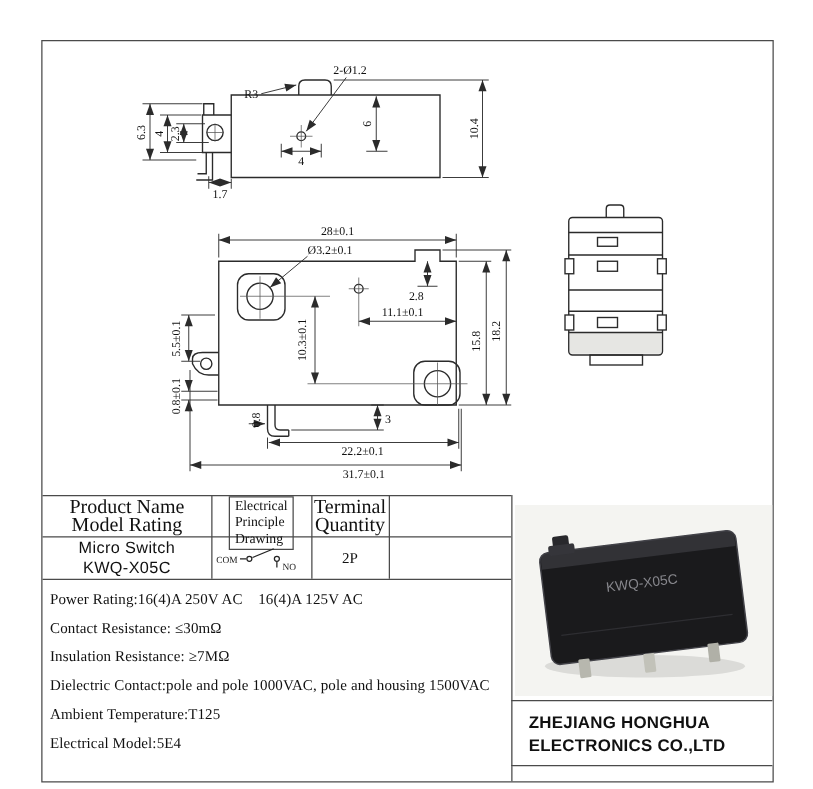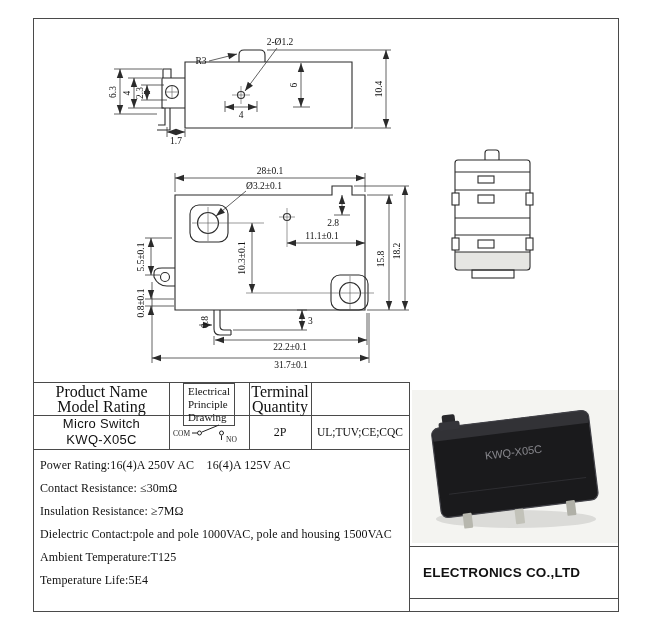--- a/index.html
+++ b/index.html
@@ -1,19 +1,19 @@
 <!DOCTYPE html>
 <html><head>
 <meta charset="utf-8">
 <style>
   * { box-sizing: border-box; margin: 0; padding: 0; }
   html, body { width: 650px; height: 631px; background: #ffffff; overflow: hidden; }
   body { font-family: "Liberation Serif", serif; color: #111; position: relative; }
 
-  .sheet { position: absolute; left: 33px; top: 18px; width: 586px; height: 594px;
+  .sheet { position: absolute; left: 33px; top: 32px; width: 586px; height: 594px;
            border: 1px solid #4a4a4a; background: #fff; }
 
   .drawings { position: absolute; left: 0; top: 0; }
   .drawings text { font-family: "Liberation Serif", serif; }
 
   .hline, .vline { position: absolute; background: #4a4a4a; }
   .hline { height: 1px; }
   .vline { width: 1px; }
 
   .cell { position: absolute; display: flex; flex-direction: column; align-items: center;
@@ -204,31 +204,28 @@
         <circle cx="50.5" cy="17" r="2"></circle>
         <line x1="50.5" y1="19.5" x2="50.5" y2="24"></line>
       </g>
       <text x="2" y="20" font-size="7.5" fill="#222">COM</text>
       <text x="55" y="26" font-size="7.5" fill="#222">NO</text>
     </svg>
   </div>
   <div class="cell val" style="left:215px;top:396px;width:62px;height:34px;">
     <span>2P</span>
   </div>
-  <div class="cell val-safety" style="left:277px;top:396px;width:98px;height:34px;">
-    <span>UL;TUV;CE;CQC</span>
-  </div>
 
   <div class="specs">
     <div class="spec-line">Power Rating:16(4)A 250V AC    16(4)A 125V AC</div>
     <div class="spec-line">Contact Resistance: ≤30mΩ</div>
     <div class="spec-line">Insulation Resistance: ≥7MΩ</div>
     <div class="spec-line">Dielectric Contact:pole and pole 1000VAC, pole and housing 1500VAC</div>
     <div class="spec-line">Ambient Temperature:T125</div>
-    <div class="spec-line">Temperature Life:5E4</div>
+    <div class="spec-line">Electrical Model:5E4</div>
   </div>
 
   <div class="photo">
     <svg width="206" height="153" viewBox="0 0 206 153">
       <rect x="0" y="0" width="206" height="153" fill="#f4f4f1"></rect>
       <ellipse cx="104" cy="129" rx="80" ry="9" fill="#000000" opacity="0.10"></ellipse>
       <g transform="rotate(-7 103 75)">
         <rect x="24" y="29" width="158" height="90" rx="7" fill="#1a1a1c"></rect>
         <path d="M31,29 L175,29 Q181,29 181,36 L181,42 L25,42 L25,36 Q25,29 31,29 Z" fill="#323236"></path>
         <rect x="24" y="29" width="158" height="90" rx="7" fill="none" stroke="#424248" stroke-width="1.2"></rect>
@@ -237,16 +234,17 @@
         <rect x="45" y="117" width="9" height="15" rx="1" fill="#b7b7ae"></rect>
         <rect x="97" y="119" width="9" height="15" rx="1" fill="#c2c2b9"></rect>
         <rect x="149" y="117" width="9" height="15" rx="1" fill="#b0b0a7"></rect>
         <text x="103" y="66" font-size="11" fill="#9a9aa0" opacity="0.85" text-anchor="middle" font-family="Liberation Sans, sans-serif">KWQ-X05C</text>
         <path d="M34,96 L172,96" stroke="#2e2e32" stroke-width="1"></path>
       </g>
     </svg>
   </div>
 
   <div class="company">
+    <div>ZHEJIANG HONGHUA</div>
     <div>ELECTRONICS CO.,LTD</div>
   </div>
 
 </div>
 
 </body></html>

